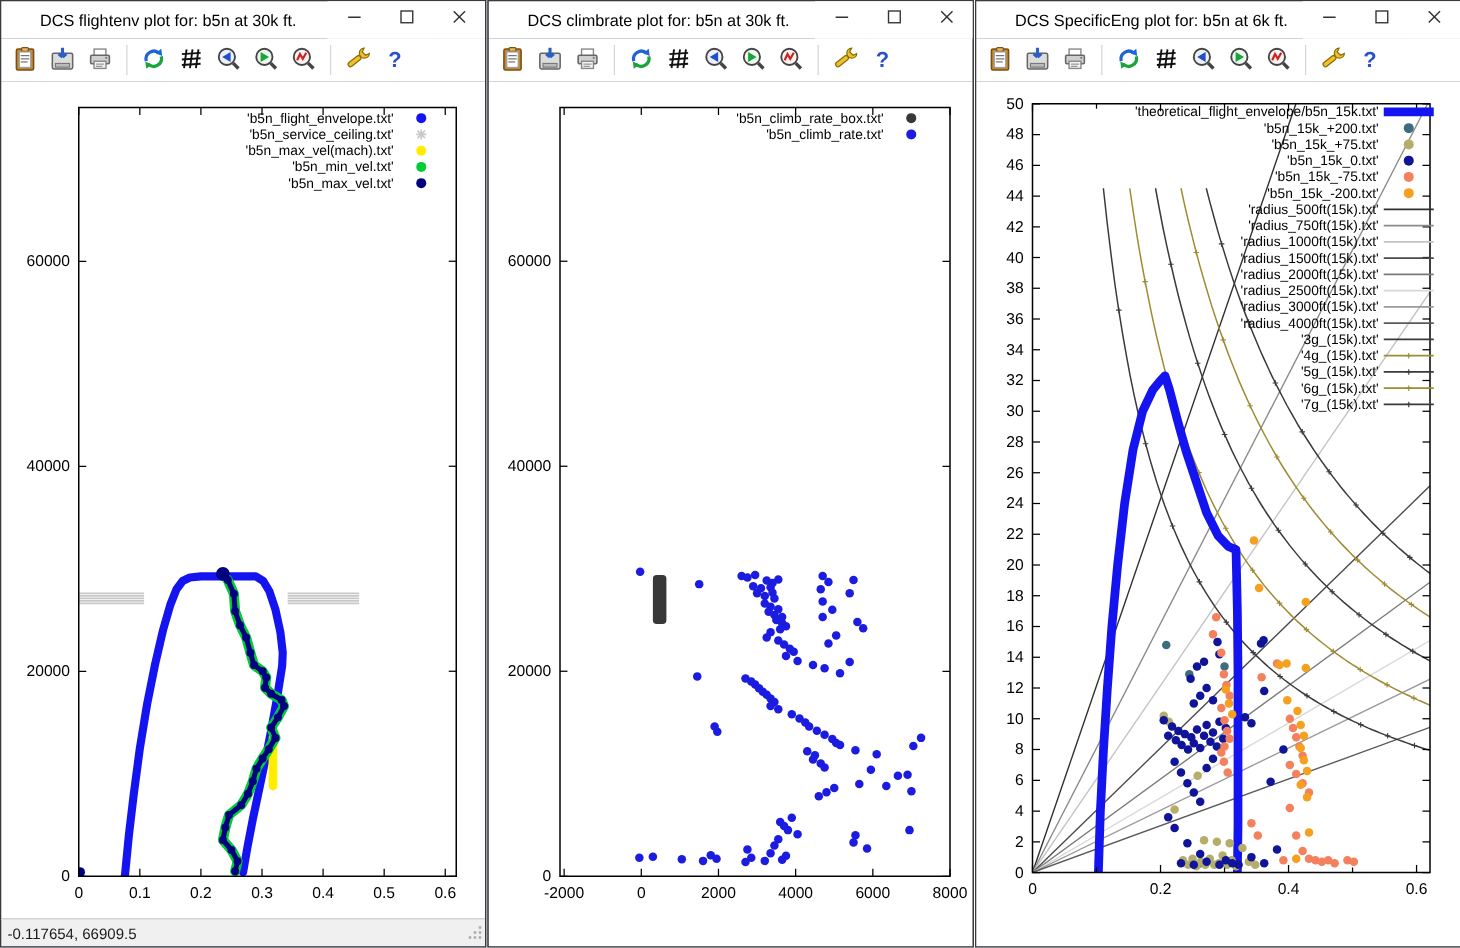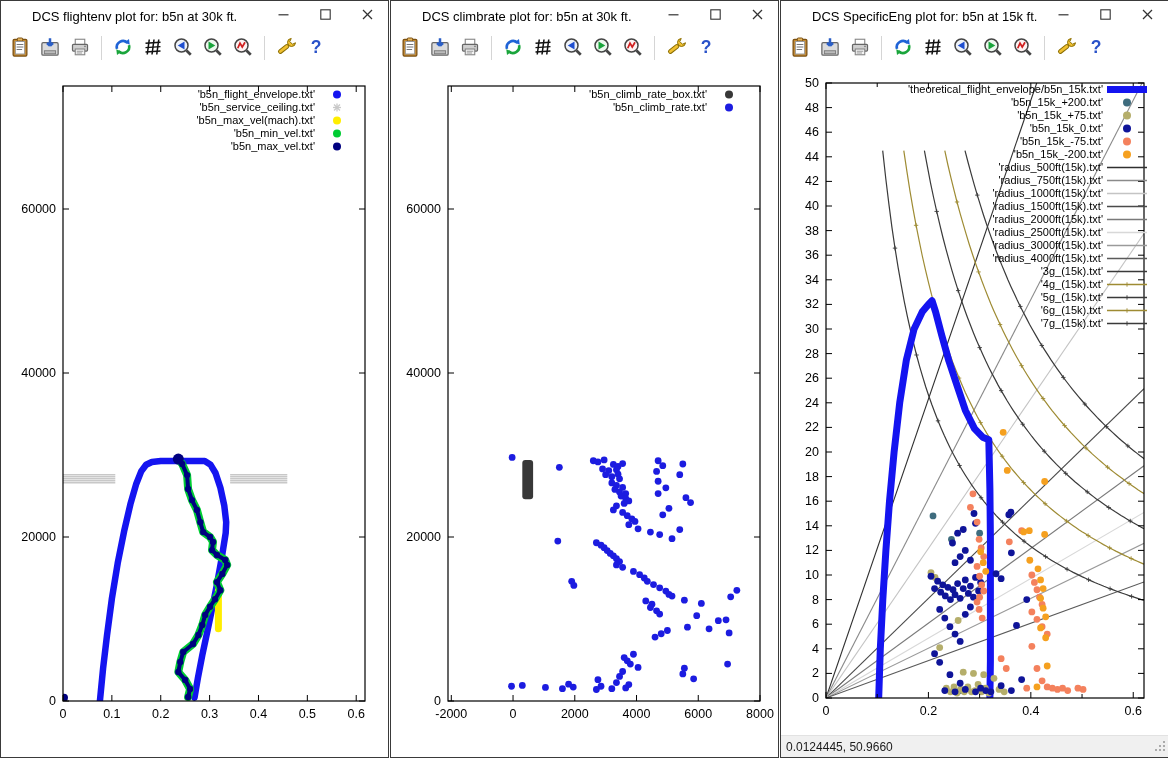--- a/index.html
+++ b/index.html
@@ -235,20 +235,33 @@
             <path d="M 333 39.5 L 339 45.5" fill="none"></path>
             <path d="M 333 45.5 L 339 39.5" fill="none"></path>
           </g>
           <text x="314" y="59" text-anchor="end" font-size="11" fill="#000">'b5n_max_vel(mach).txt'</text>
           <circle cx="336" cy="55.5" r="4" fill="#ffee00"></circle>
           <text x="314" y="72" text-anchor="end" font-size="11" fill="#000">'b5n_min_vel.txt'</text>
           <circle cx="336" cy="68.5" r="4" fill="#00cc33"></circle>
           <text x="314" y="85" text-anchor="end" font-size="11" fill="#000">'b5n_max_vel.txt'</text>
           <circle cx="336" cy="81.5" r="4" fill="#000080"></circle>
         </svg></div>
+    <footer class="statusbar">
+      <span>-0.117654,  66909.5</span>
+      <span class="grip"><svg width="12" height="12" viewBox="0 0 12 12">
+            <g fill="#ababab">
+              <rect x="9" y="9" width="2" height="2"></rect>
+              <rect x="9" y="5" width="2" height="2"></rect>
+              <rect x="5" y="9" width="2" height="2"></rect>
+              <rect x="9" y="1" width="2" height="2"></rect>
+              <rect x="5" y="5" width="2" height="2"></rect>
+              <rect x="1" y="9" width="2" height="2"></rect>
+            </g>
+          </svg></span>
+    </footer>
   </section>
 
   <section class="window">
     <header class="titlebar">
       <span class="app-icon"></span>
       <span class="title-text">DCS climbrate plot for: b5n at 30k ft.</span>
       <span class="caption">
           <span class="cap-btn">
             <span><svg width="15" height="15" viewBox="0 0 15 15">
                 <rect x="2.5" y="7.2" width="10" height="1.2" fill="#333"></rect>
@@ -513,21 +526,21 @@
           <text x="316" y="33" text-anchor="end" font-size="11" fill="#000">'b5n_climb_rate_box.txt'</text>
           <circle cx="338" cy="29.5" r="4" fill="#383838"></circle>
           <text x="316" y="46" text-anchor="end" font-size="11" fill="#000">'b5n_climb_rate.txt'</text>
           <circle cx="338" cy="42.5" r="4" fill="#1c1ce0"></circle>
         </svg></div>
   </section>
 
   <section class="window">
     <header class="titlebar">
       <span class="app-icon"></span>
-      <span class="title-text">DCS SpecificEng plot for: b5n at 15k ft.</span>
+      <span class="title-text">DCS SpecificEng plot for: b5n at 6k ft.</span>
       <span class="caption">
           <span class="cap-btn">
             <span><svg width="15" height="15" viewBox="0 0 15 15">
                 <rect x="2.5" y="7.2" width="10" height="1.2" fill="#333"></rect>
               </svg></span>
           </span>
           <span class="cap-btn">
             <span><svg width="15" height="15" viewBox="0 0 15 15">
                 <rect x="2.8" y="2.8" width="9.4" height="9.4" fill="none" stroke="#333" stroke-width="1.1"></rect>
               </svg></span>
@@ -977,28 +990,15 @@
           <text x="322" y="236" text-anchor="end" font-size="11" fill="#000">'5g_(15k).txt'</text>
           <line x1="326" x2="366" y1="232.5" y2="232.5" stroke="#3a3a3a" stroke-width="1.3"></line>
           <path d="M343.8 232.5H348.2M346 230.3V234.7" stroke="#3a3a3a" stroke-width="0.9" fill="none"></path>
           <text x="322" y="249" text-anchor="end" font-size="11" fill="#000">'6g_(15k).txt'</text>
           <line x1="326" x2="366" y1="245.5" y2="245.5" stroke="#9e8b33" stroke-width="1.3"></line>
           <path d="M343.8 245.5H348.2M346 243.3V247.7" stroke="#9e8b33" stroke-width="0.9" fill="none"></path>
           <text x="322" y="262" text-anchor="end" font-size="11" fill="#000">'7g_(15k).txt'</text>
           <line x1="326" x2="366" y1="258.5" y2="258.5" stroke="#3a3a3a" stroke-width="1.3"></line>
           <path d="M343.8 258.5H348.2M346 256.3V260.7" stroke="#3a3a3a" stroke-width="0.9" fill="none"></path>
         </svg></div>
-    <footer class="statusbar">
-      <span>0.0124445,  50.9660</span>
-      <span class="grip"><svg width="12" height="12" viewBox="0 0 12 12">
-            <g fill="#ababab">
-              <rect x="9" y="9" width="2" height="2"></rect>
-              <rect x="9" y="5" width="2" height="2"></rect>
-              <rect x="5" y="9" width="2" height="2"></rect>
-              <rect x="9" y="1" width="2" height="2"></rect>
-              <rect x="5" y="5" width="2" height="2"></rect>
-              <rect x="1" y="9" width="2" height="2"></rect>
-            </g>
-          </svg></span>
-    </footer>
   </section>
 
 </div>
 
 </body></html>

